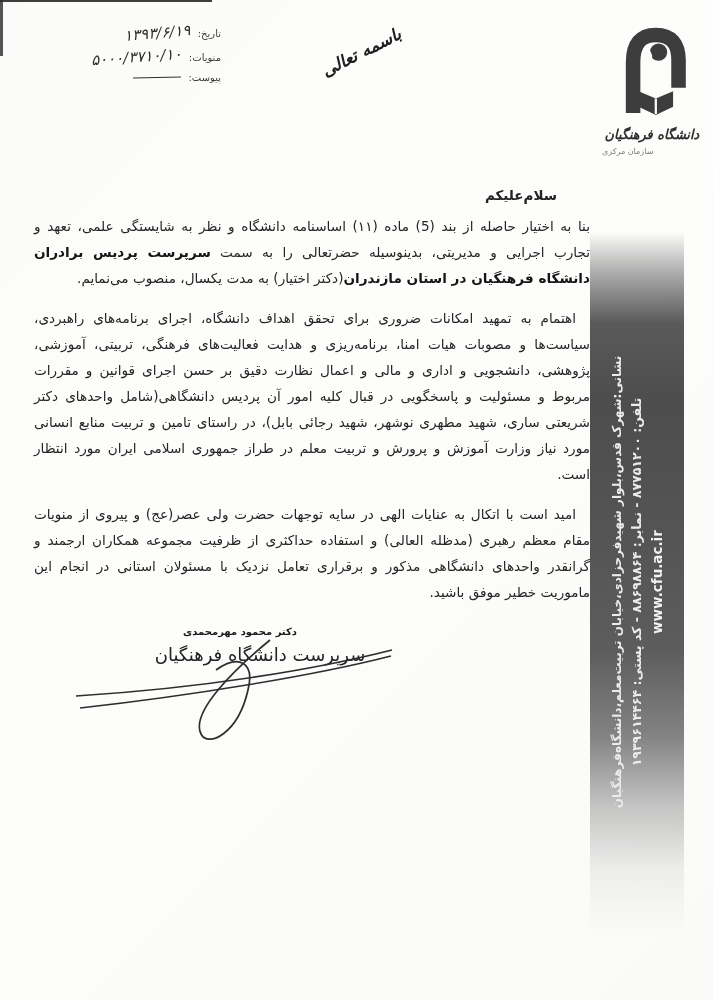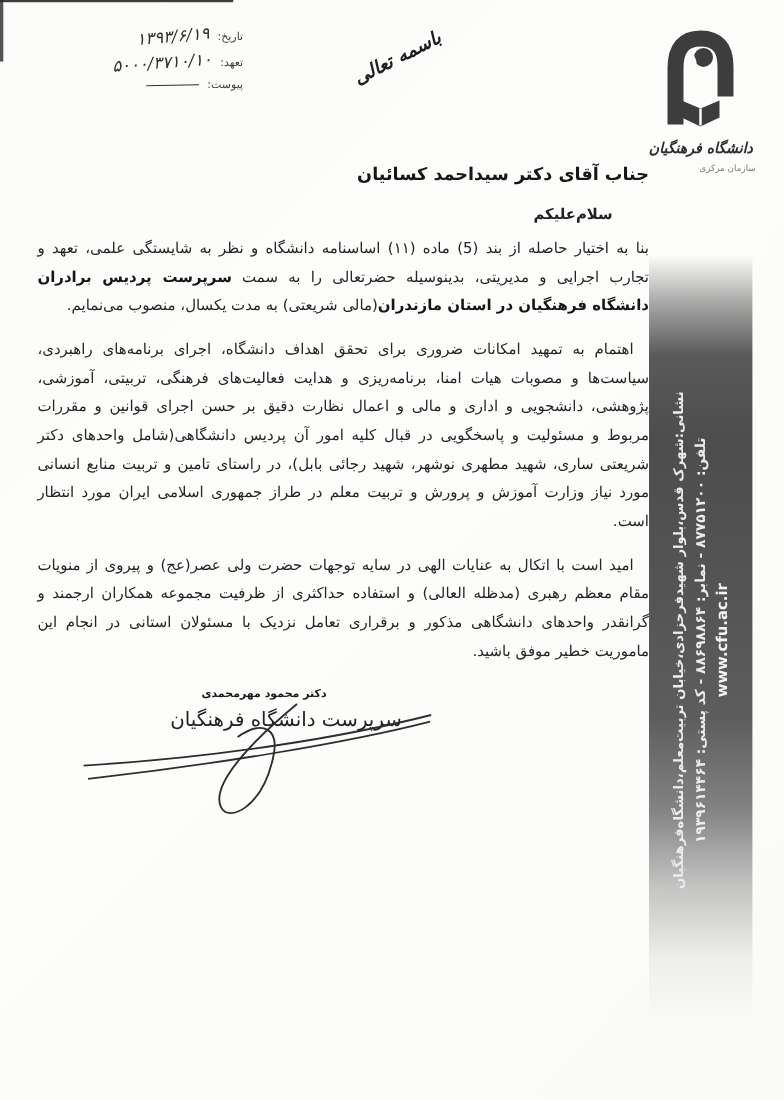--- a/index.html
+++ b/index.html
@@ -31,21 +31,21 @@
 
   
   .bismillah{
     position:absolute;left:318px;top:42px;
     font-family:"DejaVu Serif",serif;font-style:italic;font-weight:bold;
     font-size:17px;color:#1f1f1f;white-space:nowrap;
     transform:rotate(-27deg);letter-spacing:1px;
   }
 
   
-  .logo{position:absolute;left:583px;top:24px;width:104px;text-align:right;}
+  .logo{position:absolute;left:602px;top:24px;width:104px;text-align:left;}
   .logo svg{display:block;margin:0 auto;}
   .logo-name{
     font-family:"DejaVu Serif",serif;font-style:italic;font-weight:bold;
     font-size:13.5px;color:#2e2e2e;margin-top:2px;white-space:nowrap;transform:scaleX(.95);
   }
   .logo-sub{font-size:8px;color:#7a7a7a;margin-top:5px;letter-spacing:1px;}
 
   
   .recipient{
     position:absolute;right:123px;top:149px;direction:rtl;
@@ -101,21 +101,21 @@
 
   <div class="artifact-top"></div>
   <div class="artifact-left"></div>
 
   <div class="meta">
     <div class="meta-row">
       <span class="meta-label">تاریخ:</span>
       <span class="meta-value" dir="ltr">۱۳۹۳/۶/۱۹</span>
     </div>
     <div class="meta-row">
-      <span class="meta-label">تعهد:</span>
+      <span class="meta-label">منویات:</span>
       <span class="meta-value num" dir="ltr">۵۰۰۰/۳۷۱۰/۱۰</span>
     </div>
     <div class="meta-row">
       <span class="meta-label">پیوست:</span>
       <span class="meta-dash"></span>
     </div>
   </div>
 
   <div class="bismillah">باسمه تعالی</div>
 
@@ -124,25 +124,24 @@
       <path d="M22 98 V42 Q22 12 47 12 Q72 12 72 40 V70" fill="none" stroke="#3d3d3d" stroke-width="16"></path>
       <circle cx="50" cy="31" r="9.5" fill="#3d3d3d"></circle>
       <path d="M37 25 q-10 12 0 21 q12 -9 0 -21" fill="#fbfbf9"></path>
       <path d="M28 74 l19 8 l19 -8 v17 l-19 9 l-19 -9 z" fill="#3d3d3d"></path>
       <path d="M47 82 v17" stroke="#fbfbf9" stroke-width="2.5"></path>
     </svg>
     <div class="logo-name">دانشگاه فرهنگیان</div>
     <div class="logo-sub">سازمان مرکزی</div>
   </div>
 
-  <div class="recipient">جناب آقای  دکتر سیداحمد کسائیان</div>
   <div class="salutation">سلام‌علیکم</div>
 
   <div class="body-text">
-    <p><span>بنا به اختیار حاصله از بند (5) ماده (۱۱) اساسنامه دانشگاه و نظر به شایستگی علمی، تعهد و تجارب اجرایی و مدیریتی، بدینوسیله حضرتعالی را به سمت </span><span class="b">سرپرست پردیس برادران دانشگاه فرهنگیان در استان مازندران</span><span>(مالی شریعتی) به مدت یکسال، منصوب می‌نمایم.</span></p>
+    <p><span>بنا به اختیار حاصله از بند (5) ماده (۱۱) اساسنامه دانشگاه و نظر به شایستگی علمی، تعهد و تجارب اجرایی و مدیریتی، بدینوسیله حضرتعالی را به سمت </span><span class="b">سرپرست پردیس برادران دانشگاه فرهنگیان در استان مازندران</span><span>(دکتر اختیار) به مدت یکسال، منصوب می‌نمایم.</span></p>
     <p class="indent">اهتمام به تمهید امکانات ضروری برای تحقق اهداف دانشگاه، اجرای برنامه‌های راهبردی، سیاست‌ها و مصوبات هیات امنا، برنامه‌ریزی و هدایت فعالیت‌های فرهنگی، تربیتی، آموزشی، پژوهشی، دانشجویی و اداری و مالی و اعمال نظارت دقیق بر حسن اجرای قوانین و مقررات مربوط و مسئولیت و پاسخگویی در قبال کلیه امور آن پردیس دانشگاهی(شامل واحدهای دکتر شریعتی ساری، شهید مطهری نوشهر، شهید رجائی بابل)، در راستای تامین و تربیت منابع انسانی مورد نیاز وزارت آموزش و پرورش و تربیت معلم در طراز جمهوری اسلامی ایران مورد انتظار است.</p>
     <p class="indent">امید است با اتکال به عنایات الهی در سایه توجهات حضرت ولی عصر(عج) و پیروی از منویات مقام معظم رهبری (مدظله العالی) و استفاده حداکثری از ظرفیت مجموعه همکاران ارجمند و گرانقدر واحدهای دانشگاهی مذکور و برقراری تعامل نزدیک با مسئولان استانی در انجام این ماموریت خطیر موفق باشید.</p>
   </div>
 
   <div class="sig">
     <div class="sig-name">دکتر محمود مهرمحمدی</div>
     <div class="sig-title">سرپرست دانشگاه فرهنگیان</div>
   </div>
   <svg class="sig-scrawl" width="335" height="125" viewBox="0 0 335 125">
     <path d="M334 22 C 255 42, 145 60, 18 68" fill="none" stroke="#2e2e2e" stroke-width="1.7"></path>

